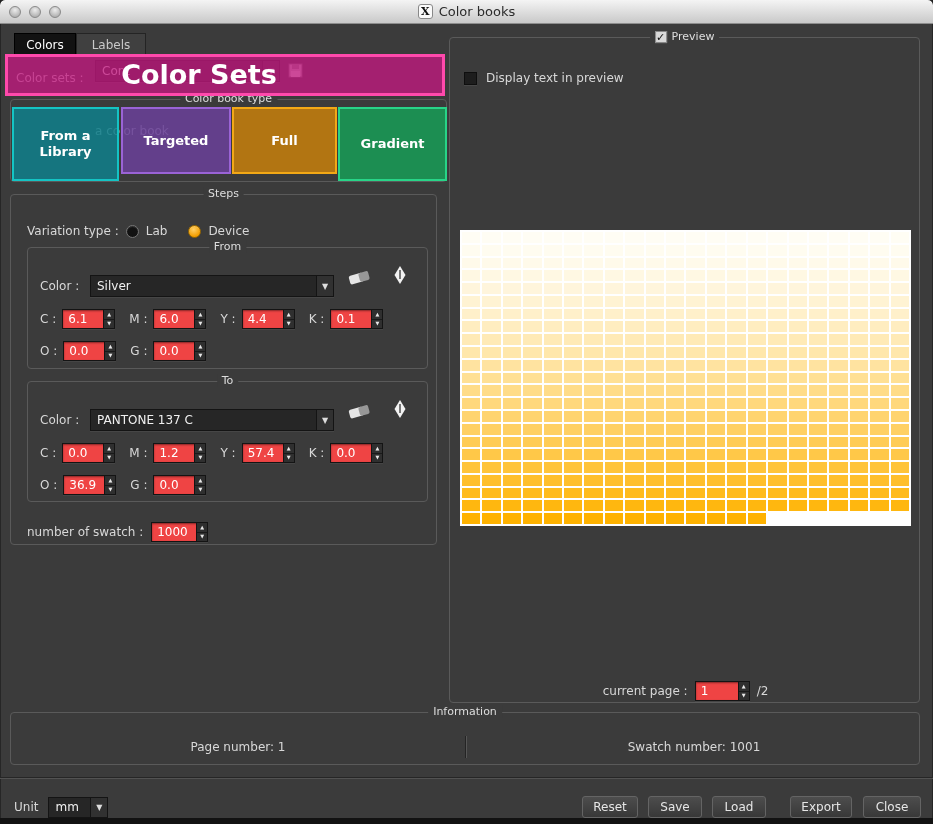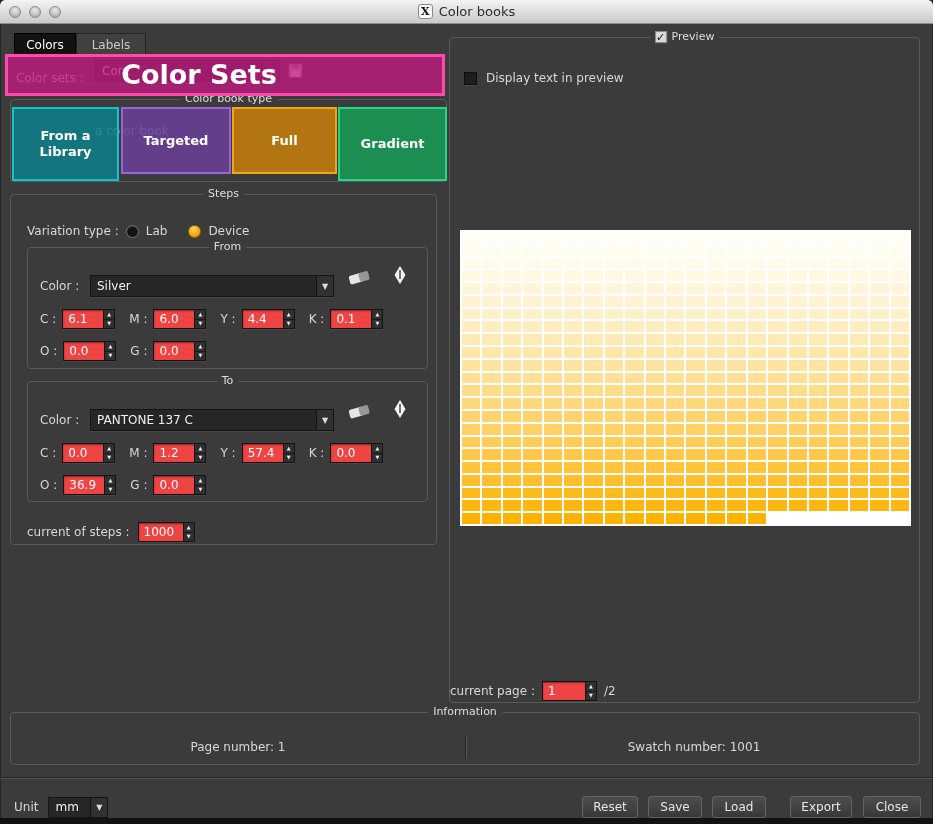--- a/index.html
+++ b/index.html
@@ -333,21 +333,21 @@
             <span class="spin">
                 <i class="up"></i>
                 <i class="dn"></i>
               </span>
           </span>
         </span>
       </div>
     </div>
 
     <div class="row" style="left:16px; top:320px; gap:8px;">
-      <span class="lbl">current of steps :</span>
+      <span class="lbl">number of swatch :</span>
       <span class="field">
         <span class="fval" style="width:44px;">1000</span>
         <span class="spin">
             <i class="up"></i>
             <i class="dn"></i>
           </span>
       </span>
     </div>
   </div>
 
@@ -864,21 +864,21 @@
         <div class="swatch" style="background: rgb(255, 178, 0);"></div>
         <div class="swatch"></div>
         <div class="swatch"></div>
         <div class="swatch"></div>
         <div class="swatch"></div>
         <div class="swatch"></div>
         <div class="swatch"></div>
         <div class="swatch"></div>
       </div>
 
-    <div class="row" style="left:0; top:636px; width:471px; justify-content:flex-start; gap:7px;">
+    <div class="row" style="left:0; top:636px; width:471px; justify-content:center; gap:7px;">
       <span class="lbl">current page :</span>
       <span class="field">
         <span class="fval" style="width:42px;">1</span>
         <span class="spin">
             <i class="up"></i>
             <i class="dn"></i>
           </span>
       </span>
       <span class="lbl">/2</span>
     </div>

